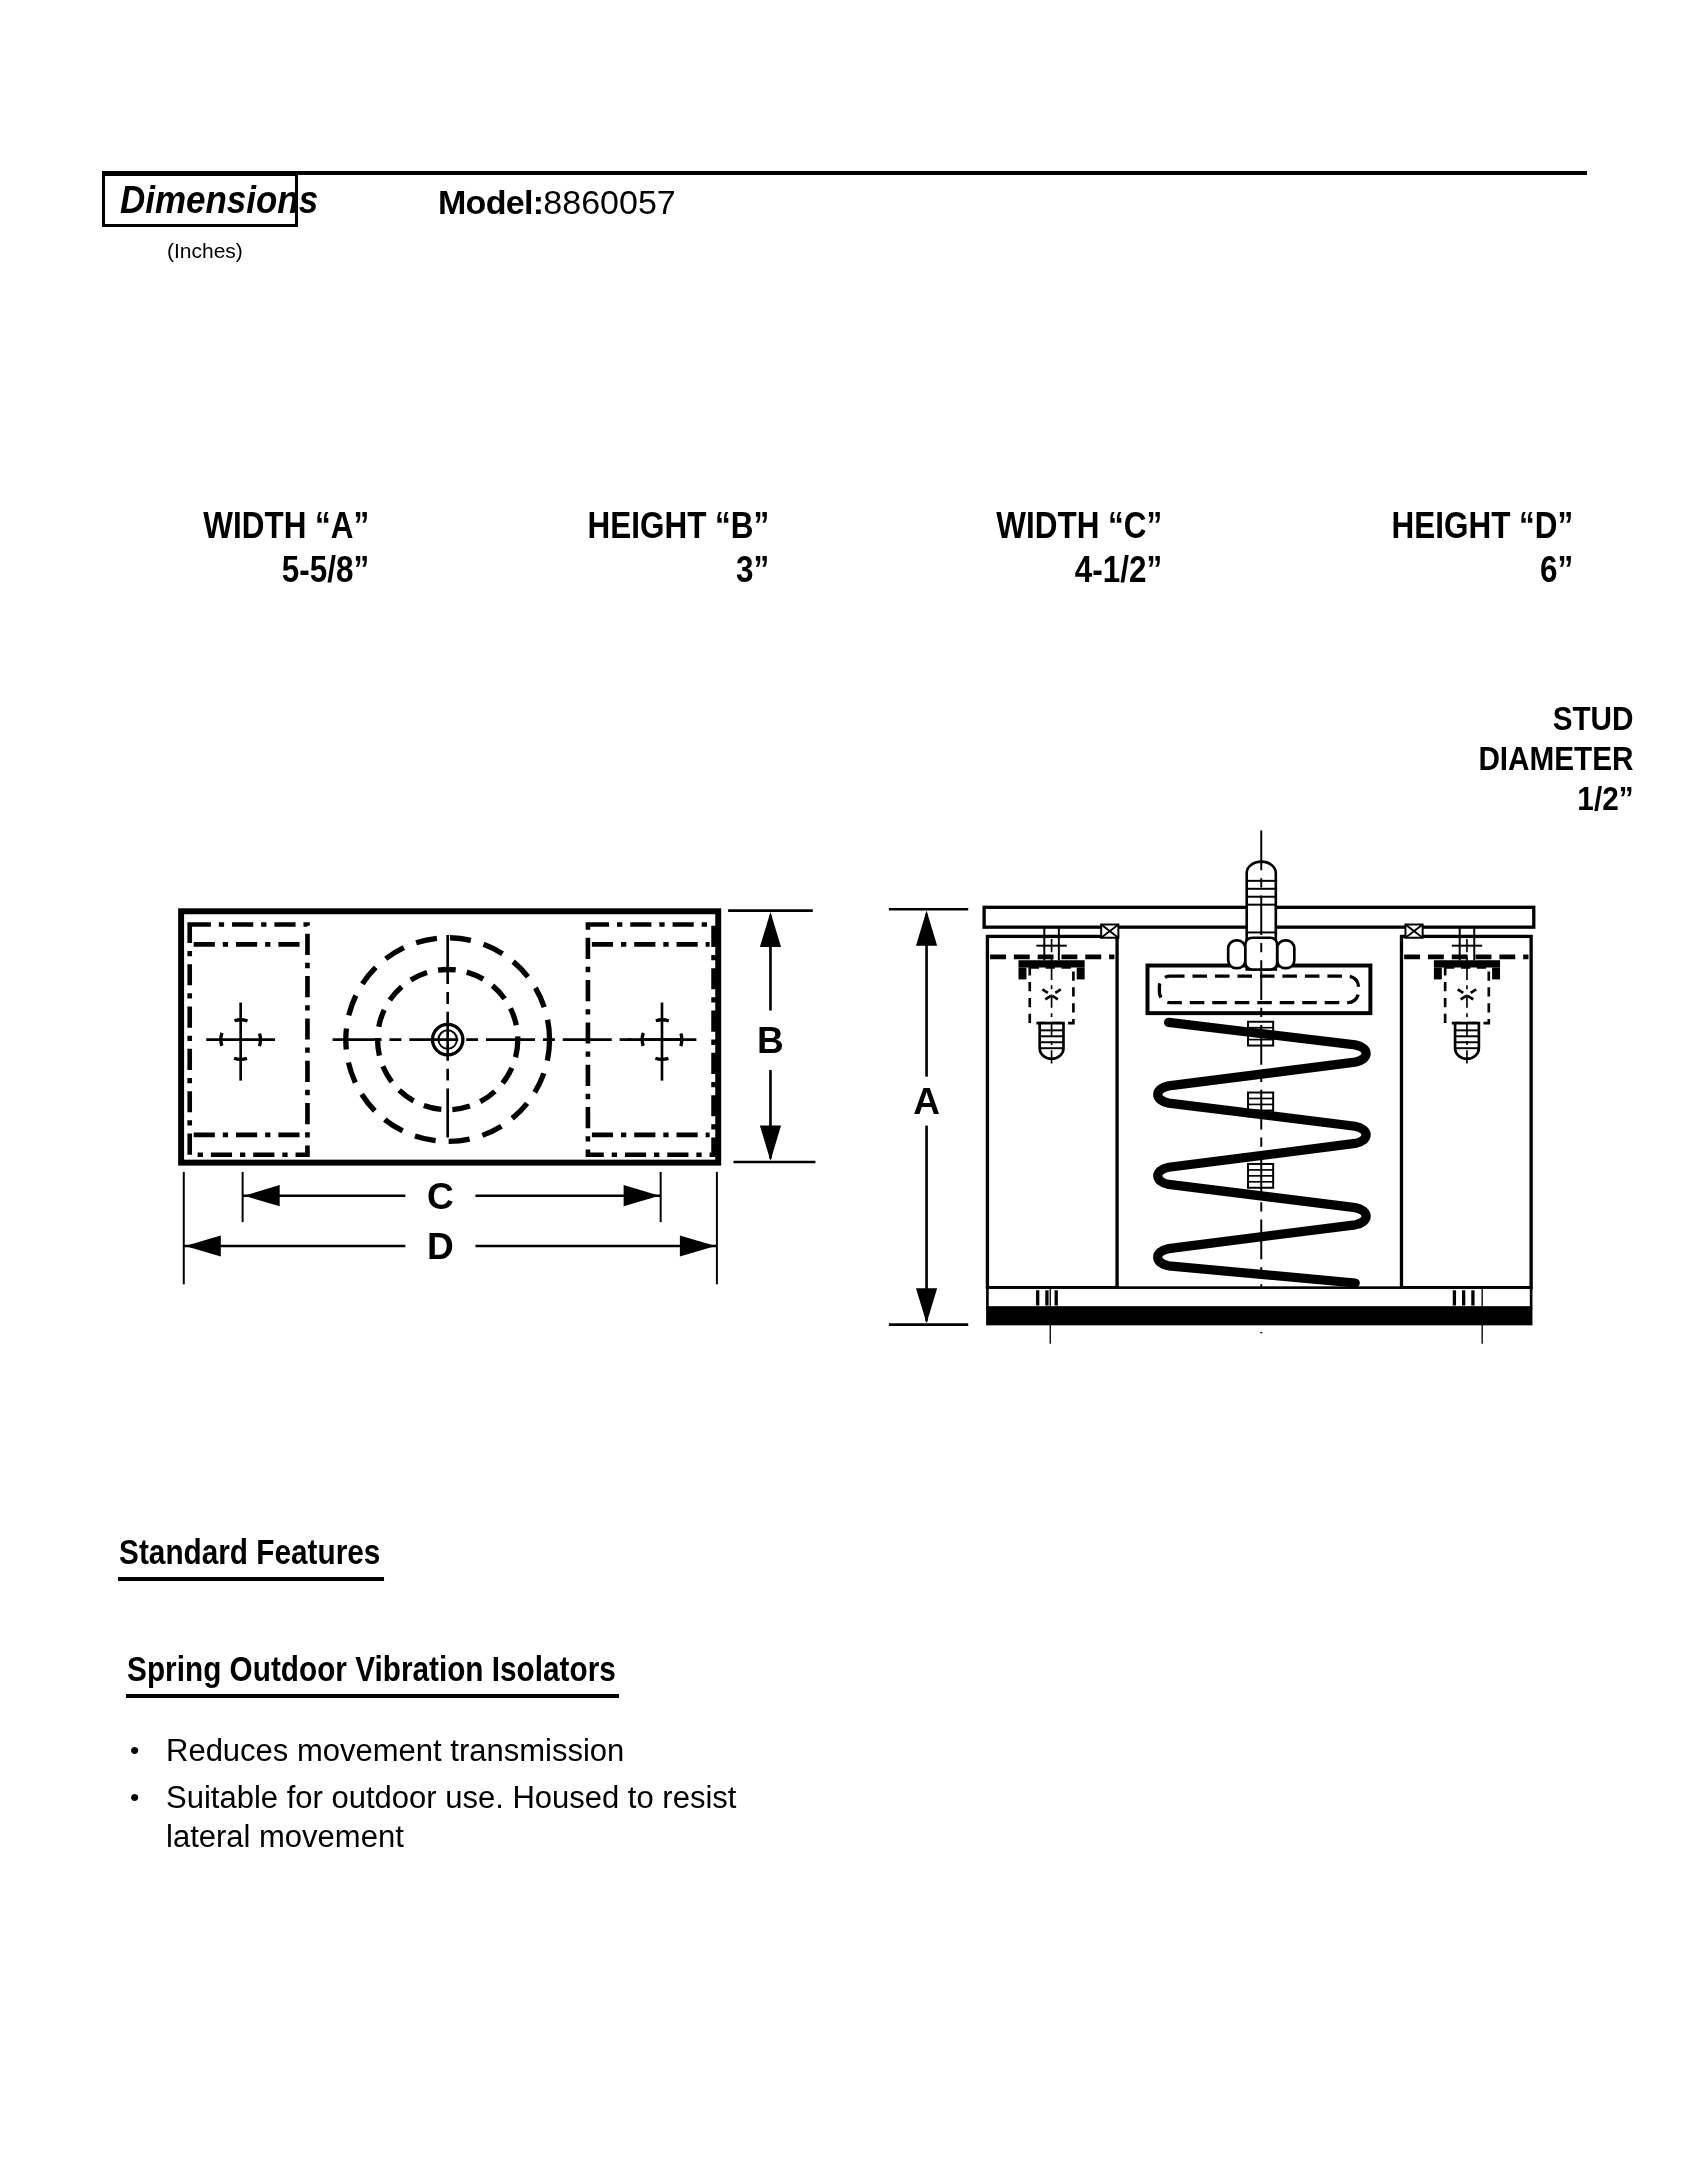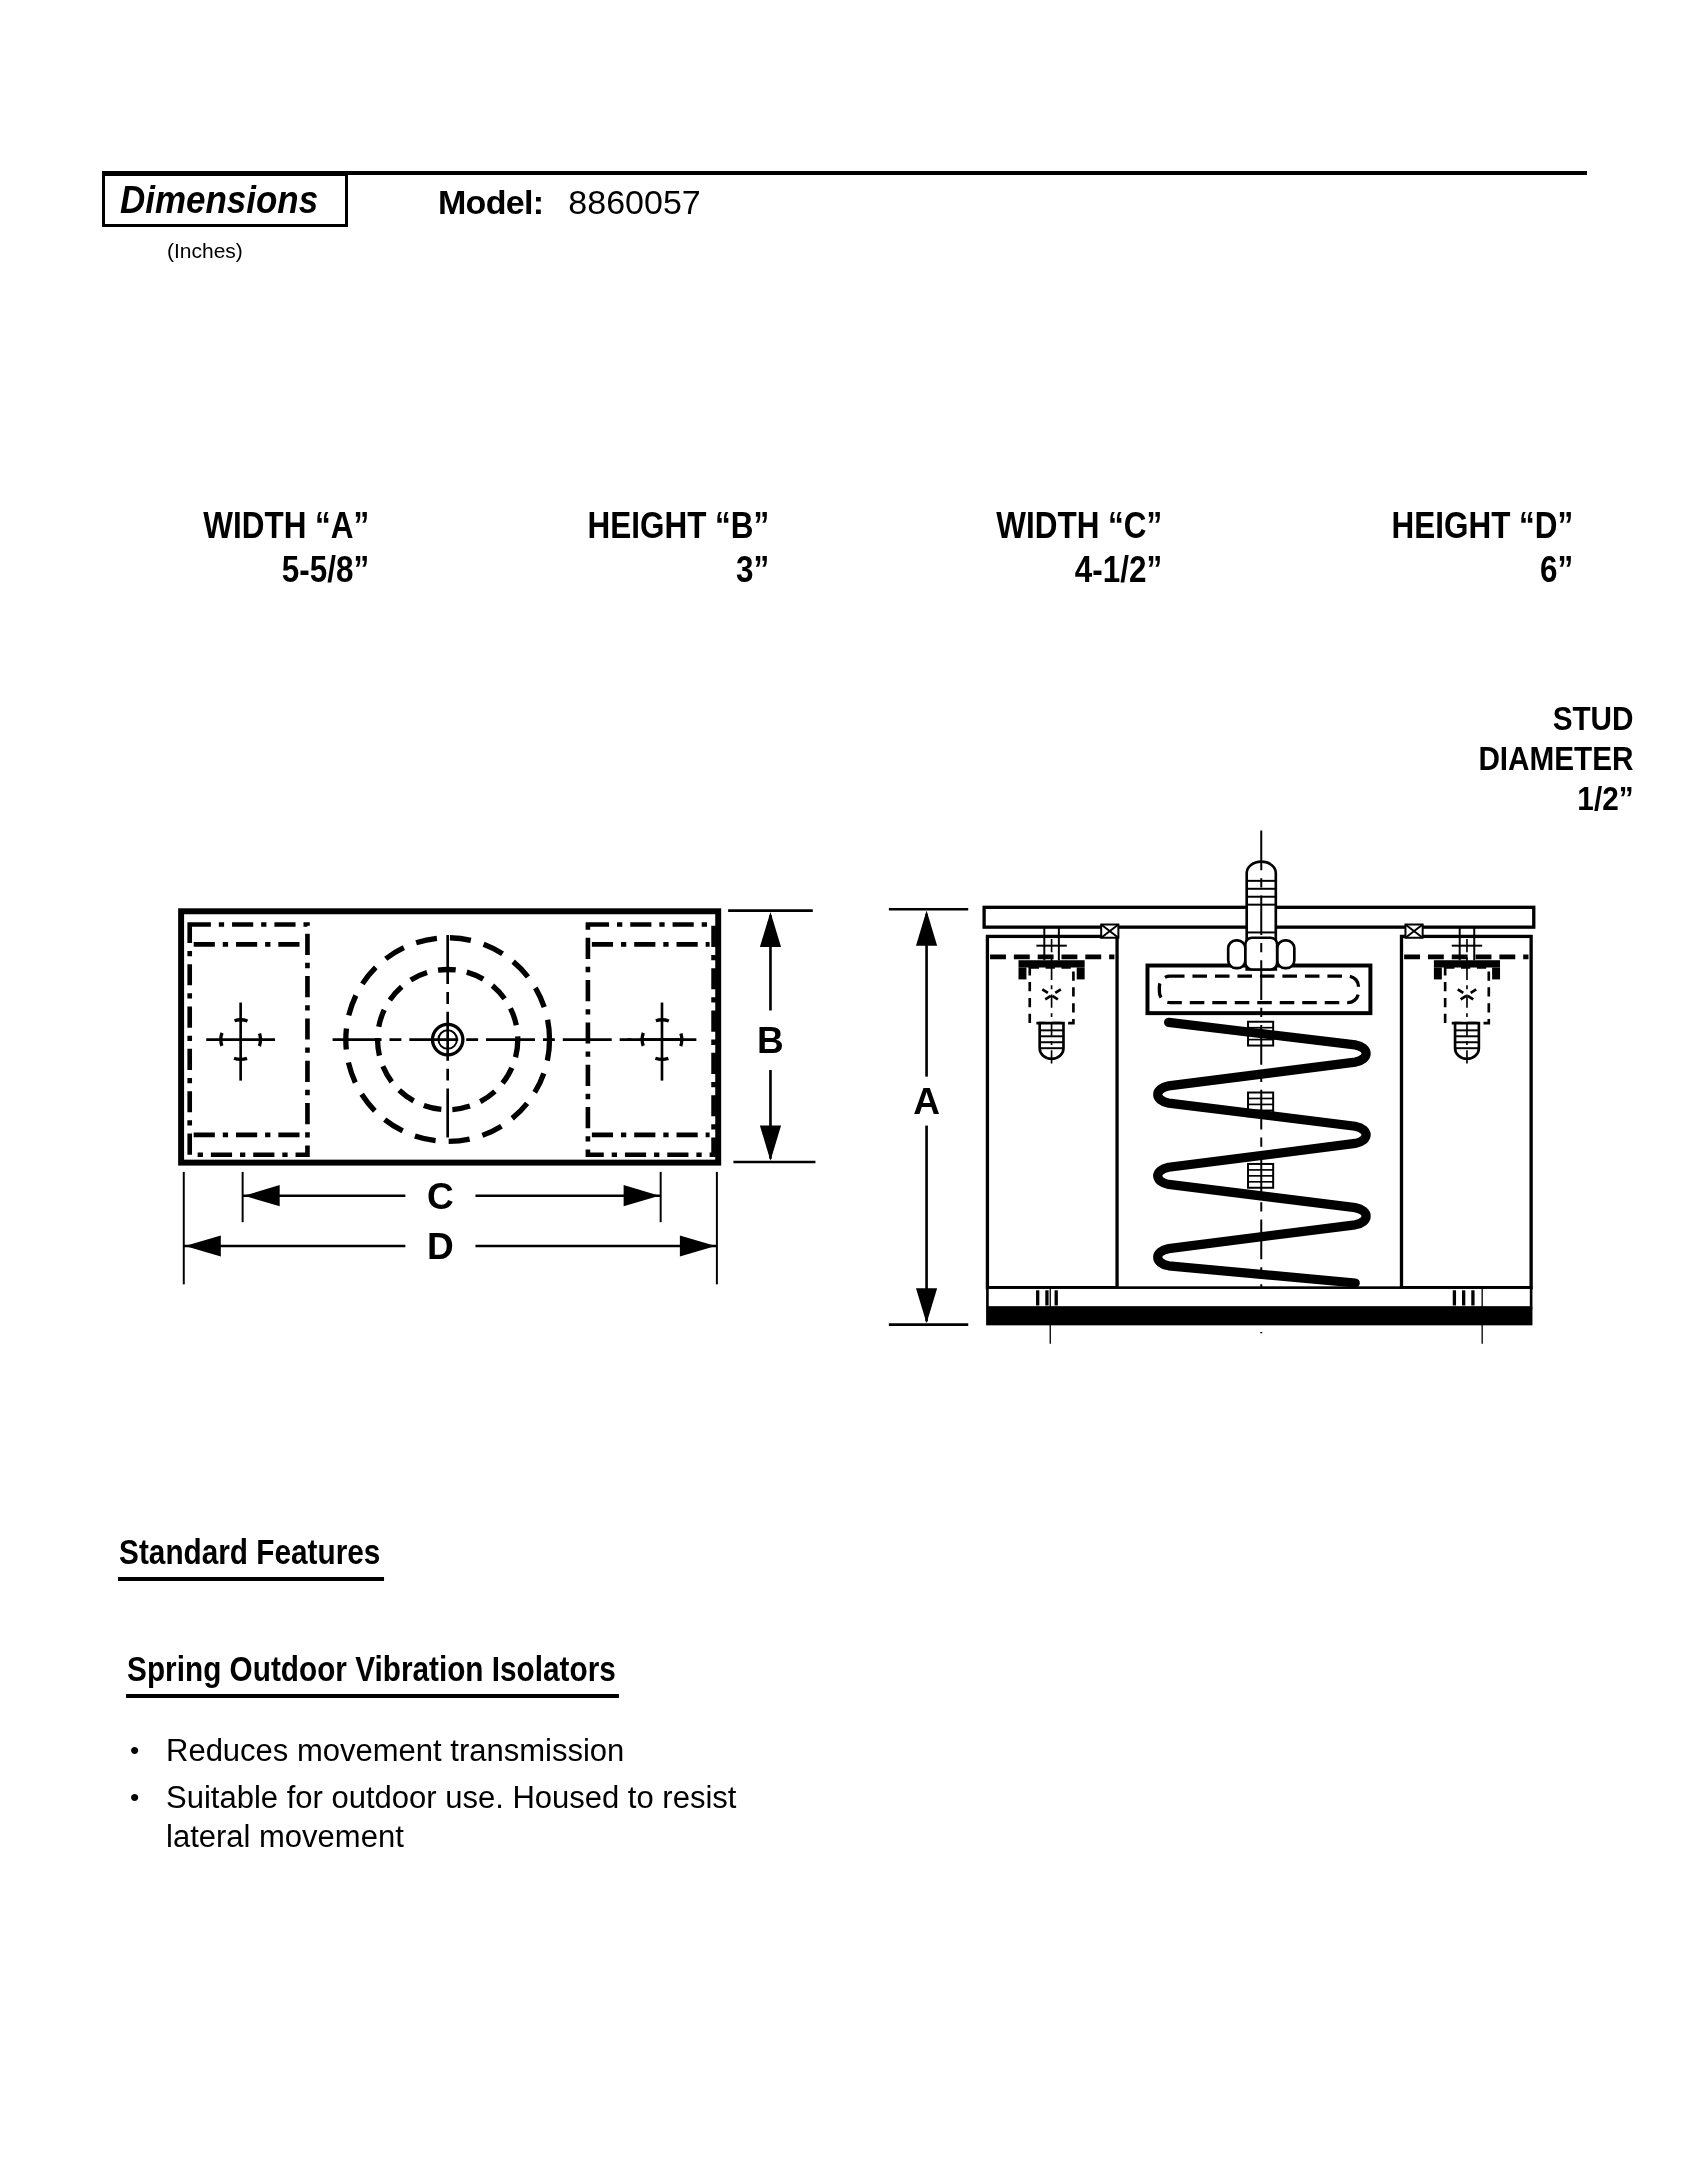--- a/index.html
+++ b/index.html
@@ -8,32 +8,32 @@
     width:1687px;height:2183px;
     background:#ffffff;
     font-family:"Liberation Sans", sans-serif;
     color:#000;
     overflow:hidden;
   }
   .abs{position:absolute;}
   
   .top-rule{left:102px;top:171px;width:1485px;height:4px;background:#000;}
   .dim-box{
-    left:102px;top:173px;width:246px;height:54px;
+    left:102px;top:173px;width:196px;height:54px;
     border:3.3px solid #000;background:#fff;
     display:flex;align-items:center;padding-left:14.6px;box-sizing:border-box;text-align:center;
   }
   .dim-box span{
     font-size:38px;font-weight:bold;font-style:italic;
     display:inline-block;transform:scaleX(.92);transform-origin:left center;
   }
   .units{left:167px;top:239px;font-size:21px;}
   .model-row{left:438px;top:183px;font-size:34px;}
   .model-row .lbl{font-weight:bold;letter-spacing:-0.7px;}
-  .model-row .val{margin-left:25px;font-weight:normal;}
+  .model-row .val{font-weight:normal;}
   
   .dimcol{top:504px;width:370px;text-align:right;}
   .dimcol .lab, .dimcol .val{
     display:block;font-size:37px;font-weight:bold;line-height:44px;
     transform:scaleX(.85);transform-origin:center;white-space:nowrap;
   }
   .stud-note{left:1282px;top:699px;width:370px;text-align:right;}
   .stud-note div{
     font-size:33px;font-weight:bold;line-height:40px;
     transform:scaleX(.9);transform-origin:center;

